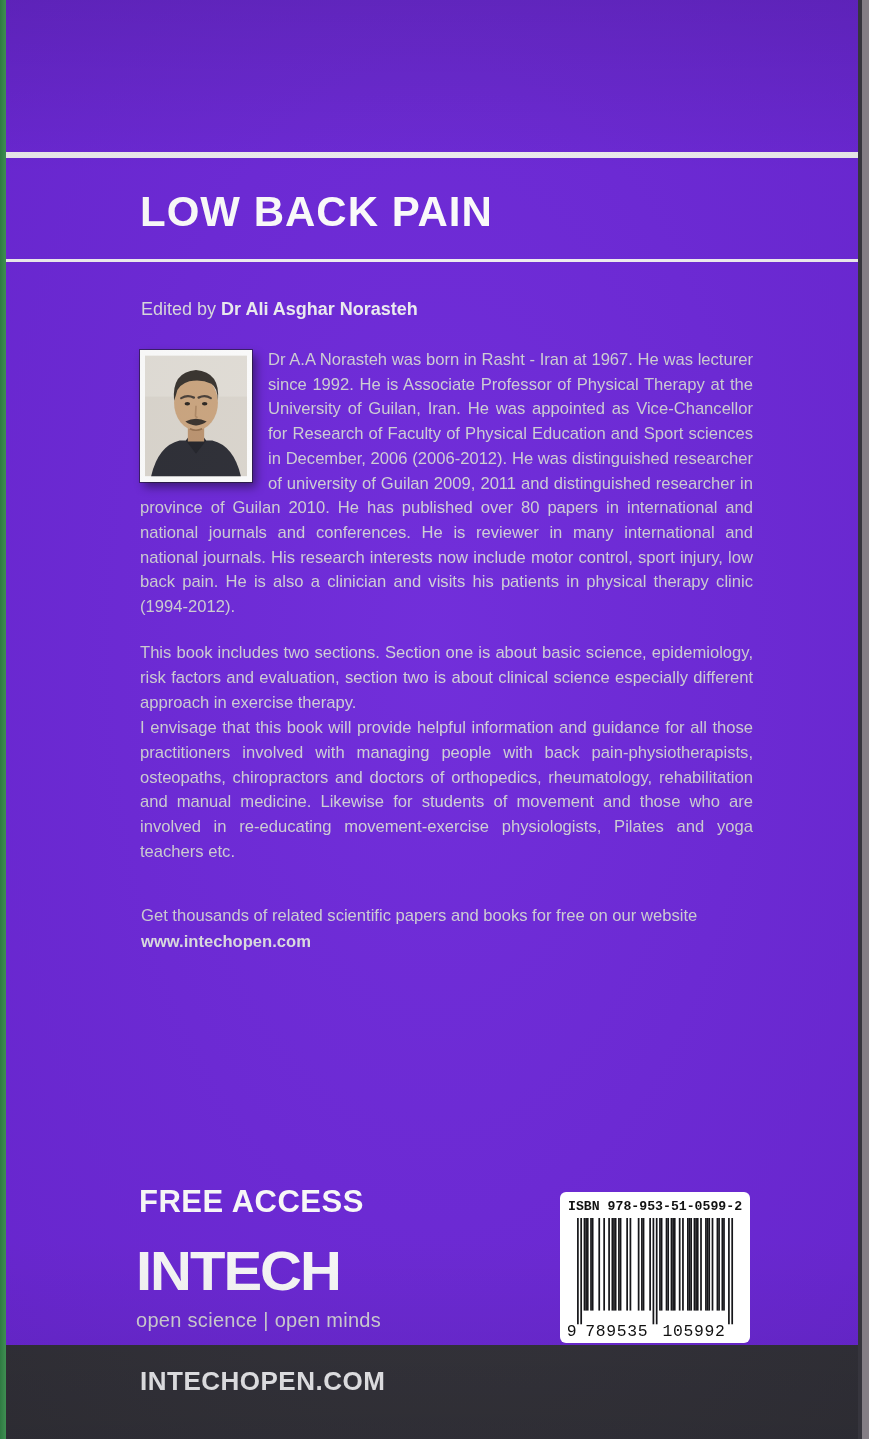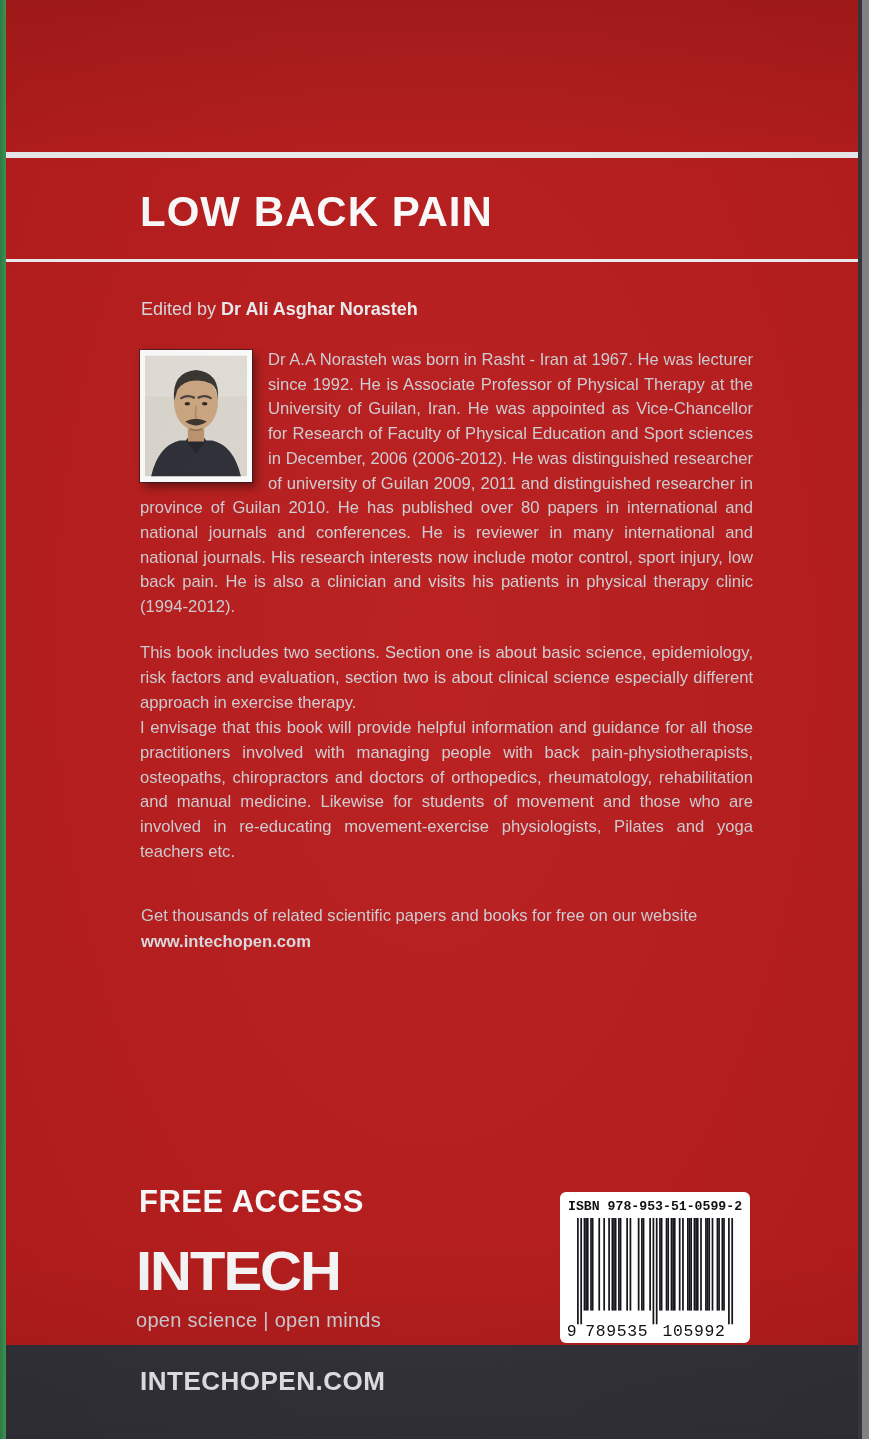--- a/index.html
+++ b/index.html
@@ -2,21 +2,21 @@
 <html><head>
 <meta charset="utf-8">
 <style>
   * { margin: 0; padding: 0; box-sizing: border-box; }
   html, body { width: 869px; height: 1439px; background: #222; }
   body { font-family: "Liberation Sans", sans-serif; }
 
   .cover {
     position: relative;
     width: 869px; height: 1439px;
-    background: #b91c1c;
+    background: #6d28d9;
     overflow: hidden;
   }
   
   .cover::after{
     content:"";
     position:absolute; inset:0; pointer-events:none;
     background: linear-gradient(180deg, rgba(0,0,0,.10), rgba(0,0,0,0) 12%, rgba(0,0,0,0) 86%, rgba(0,0,0,.08)),
                 radial-gradient(ellipse at 50% 45%, rgba(255,255,255,.03), rgba(0,0,0,.06));
     z-index: 3;
   }

